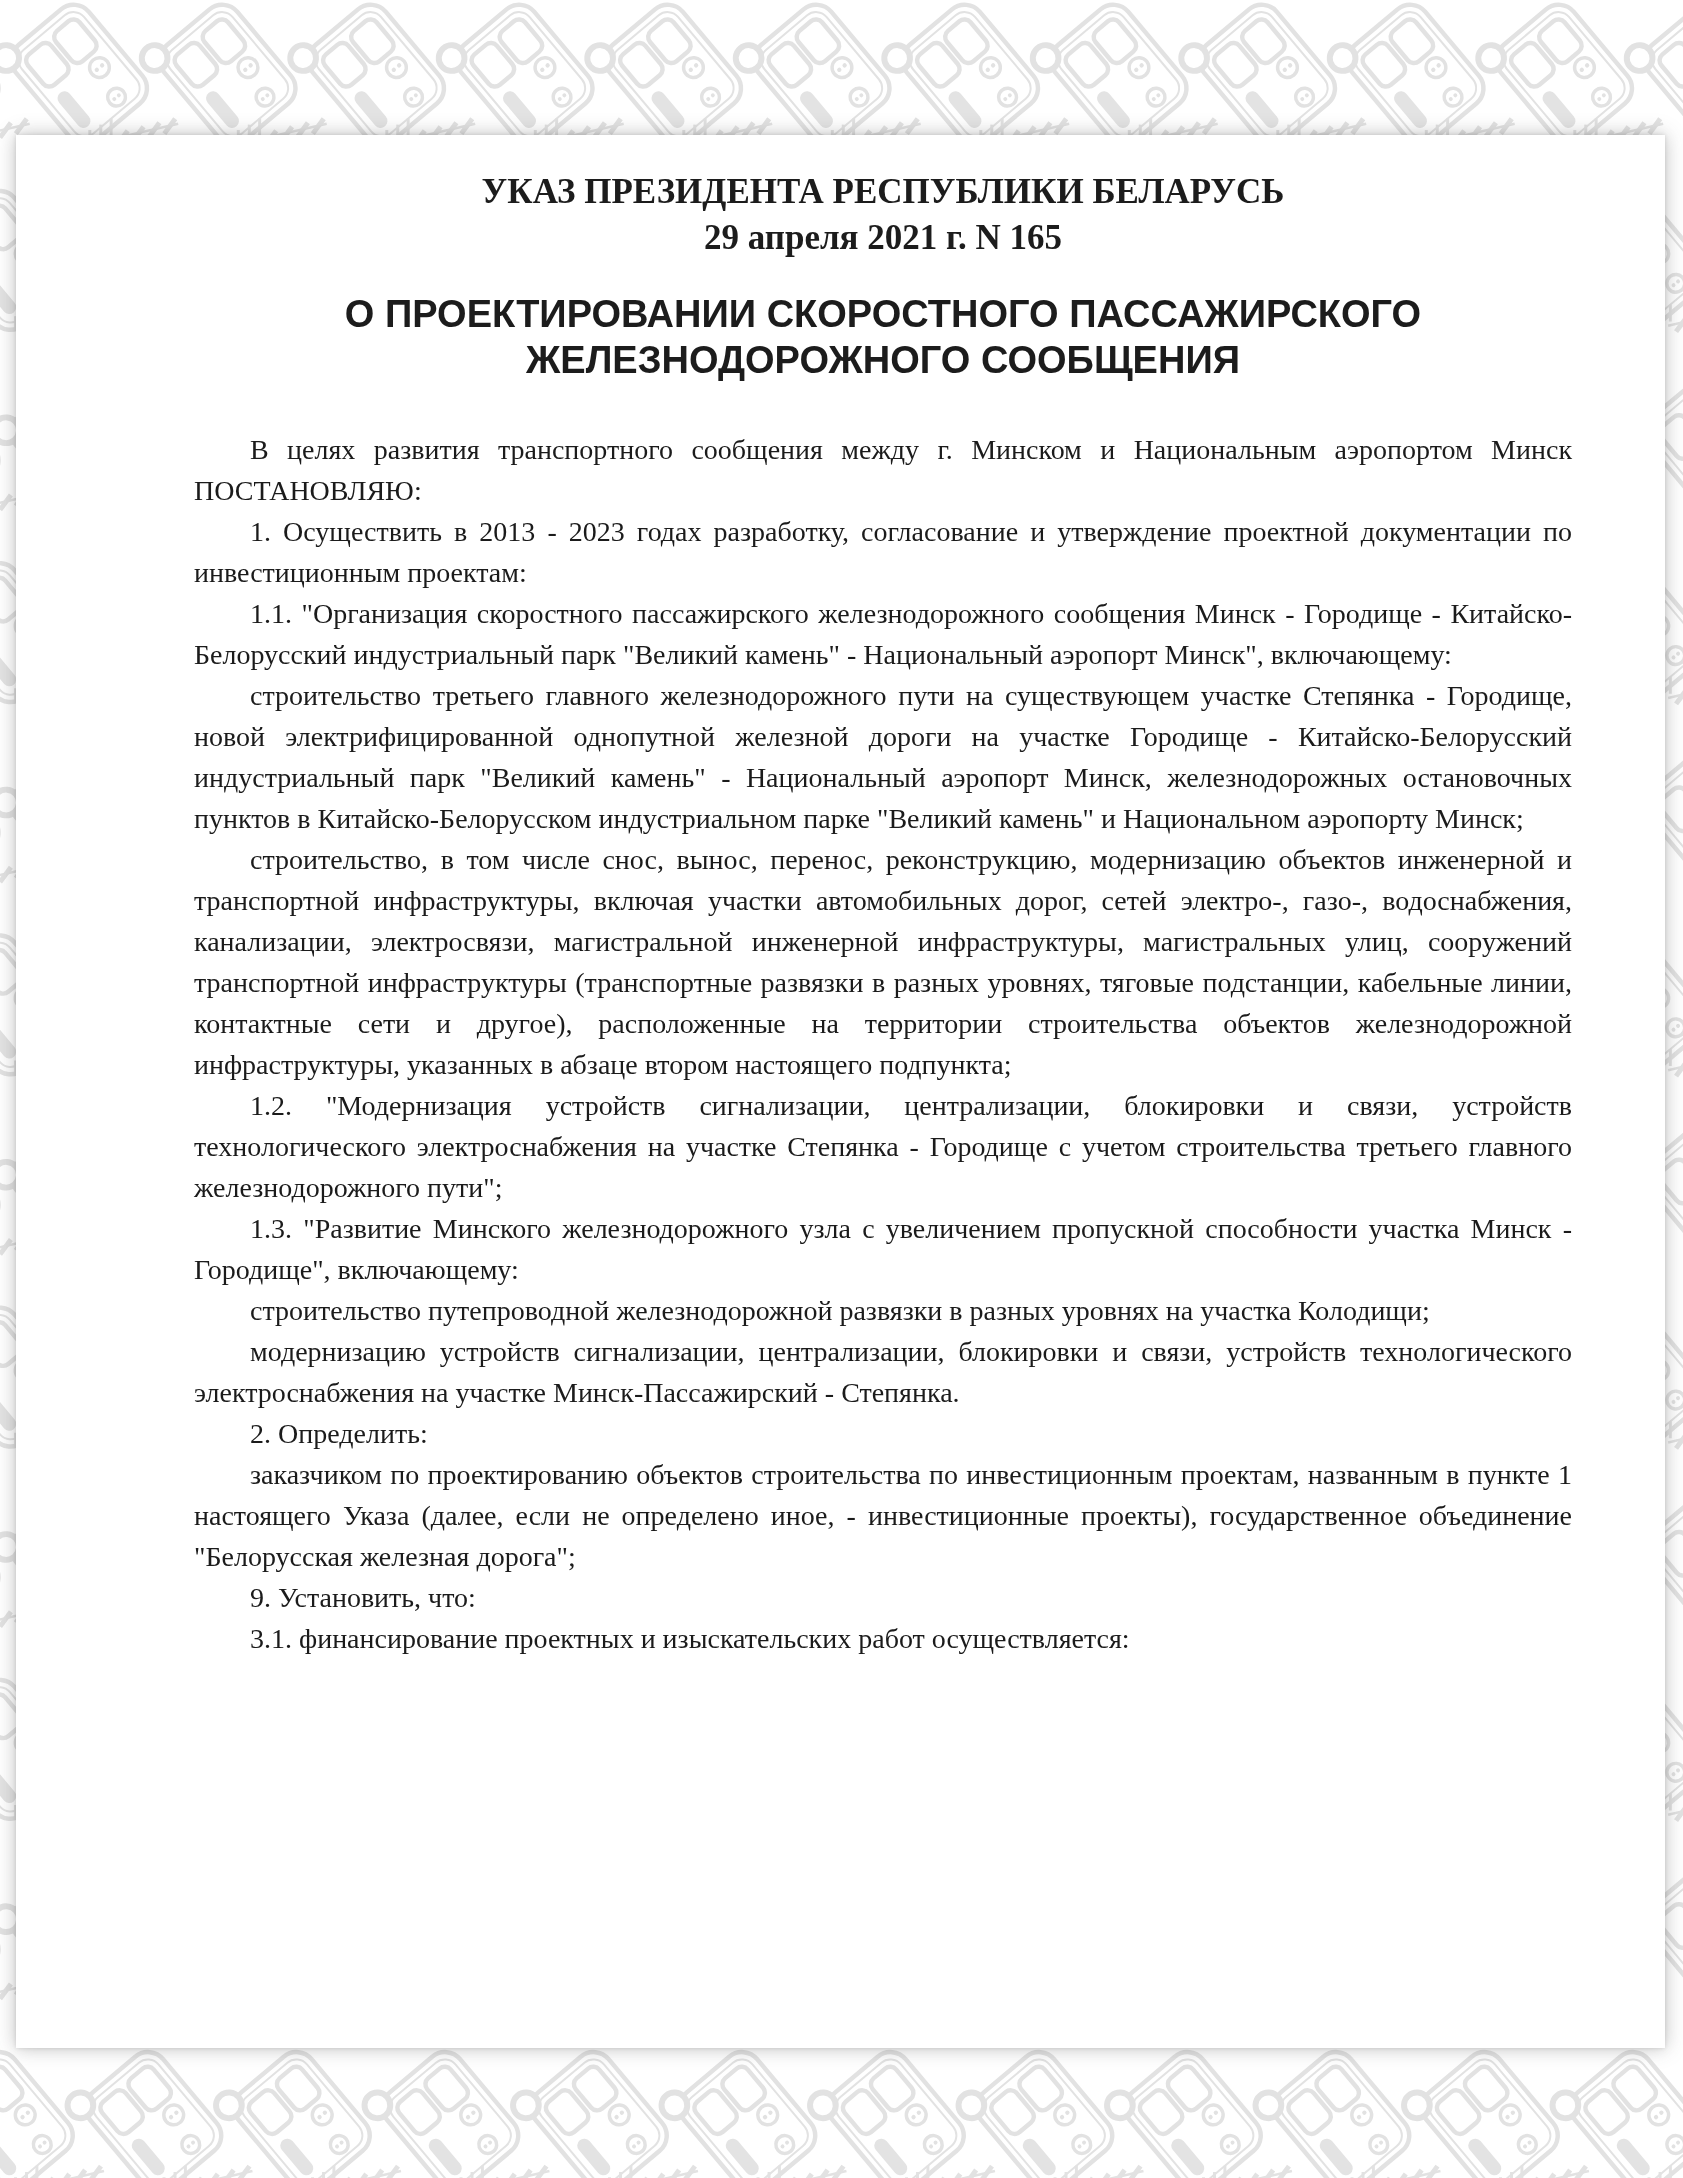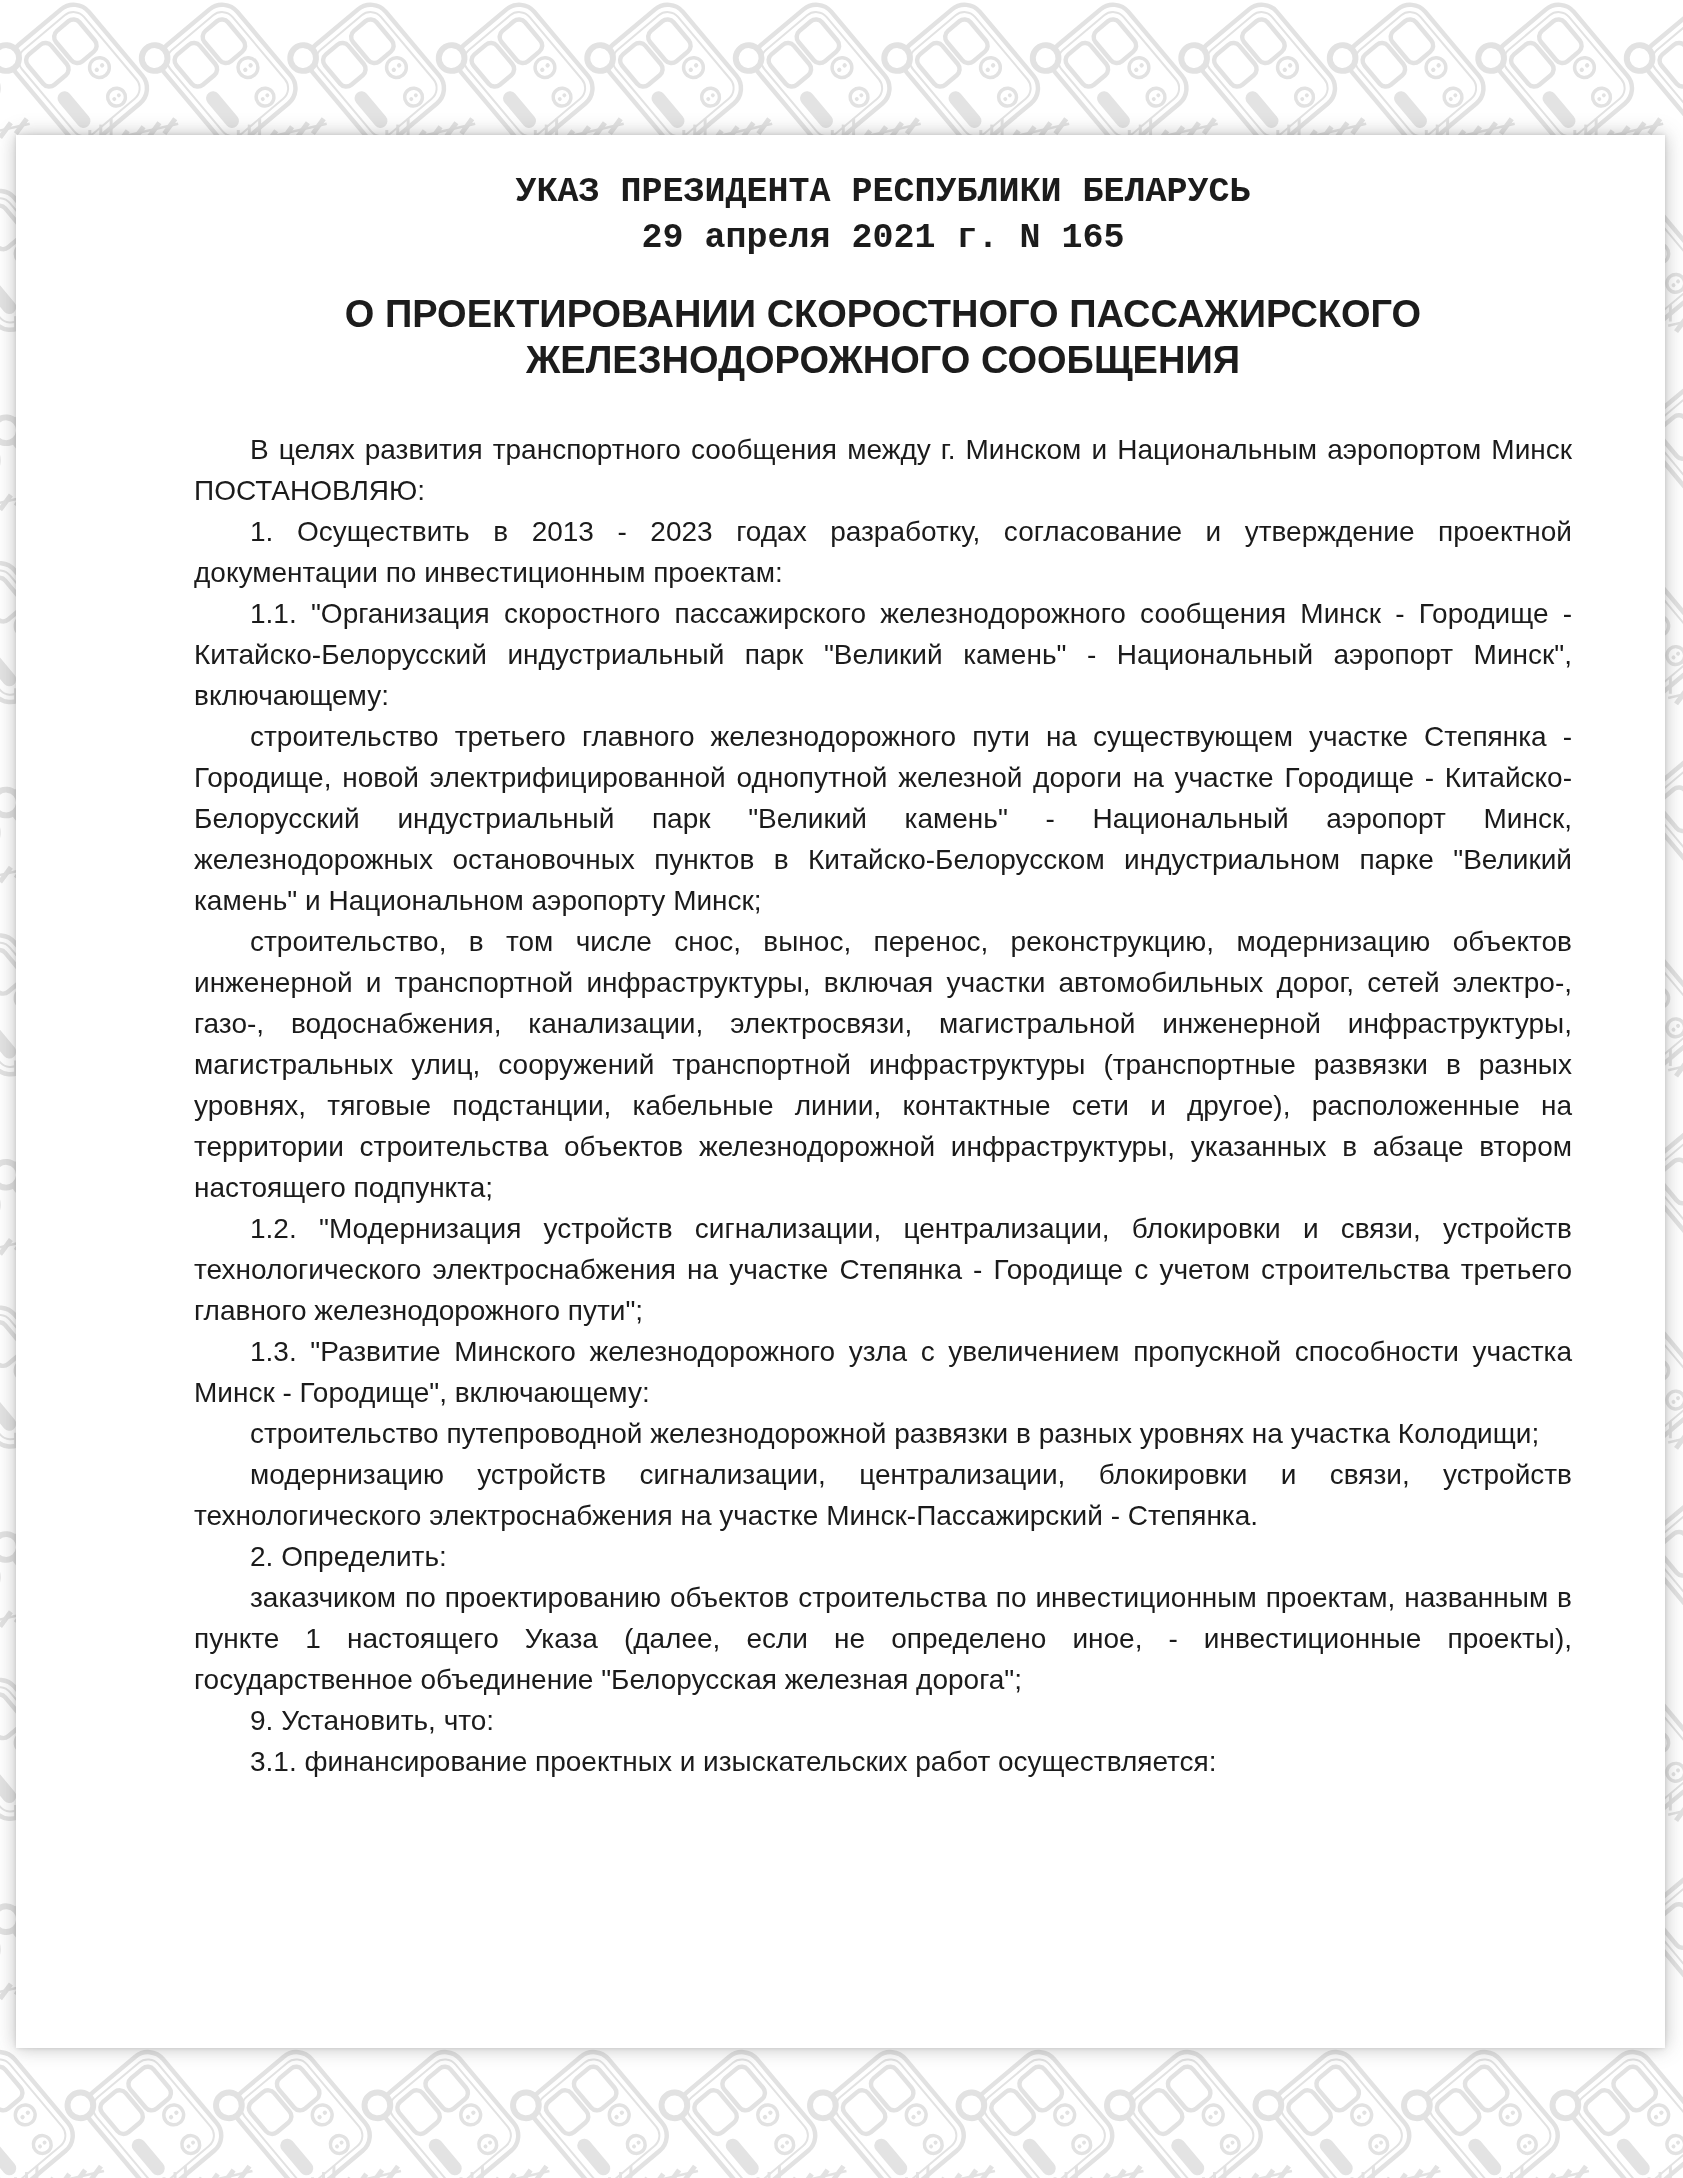--- a/index.html
+++ b/index.html
@@ -19,40 +19,40 @@
     box-shadow:0 0 18px rgba(70,70,70,.35), 0 0 4px rgba(0,0,0,.12);
     overflow:hidden;
   }
   .content{
     position:absolute;
     left:178px;top:0;
     width:1378px;
     padding-top:34px;
   }
   .doc-title{
-    font-family:Liberation Mono, monospace;
+    font-family:Liberation Serif, serif;
     font-weight:bold;
     font-size:35px;
     line-height:46px;
     text-align:center;
     color:#1c1c1c;
   }
   .doc-heading{
     font-family:"Liberation Sans", sans-serif;
     font-weight:bold;
     font-size:38px;
     line-height:46px;
     text-align:center;
     color:#1c1c1c;
     margin-top:30px;
   }
   .doc-body{margin-top:46px;}
   .doc-body p{
     margin:0;
-    font-family:Liberation Sans, sans-serif;
+    font-family:Liberation Serif, serif;
     font-size:28px;
     line-height:41px;
     color:#1b1b1b;
     text-align:justify;
     text-indent:56px;
   }
 </style>
 </head>
 <body>
 

